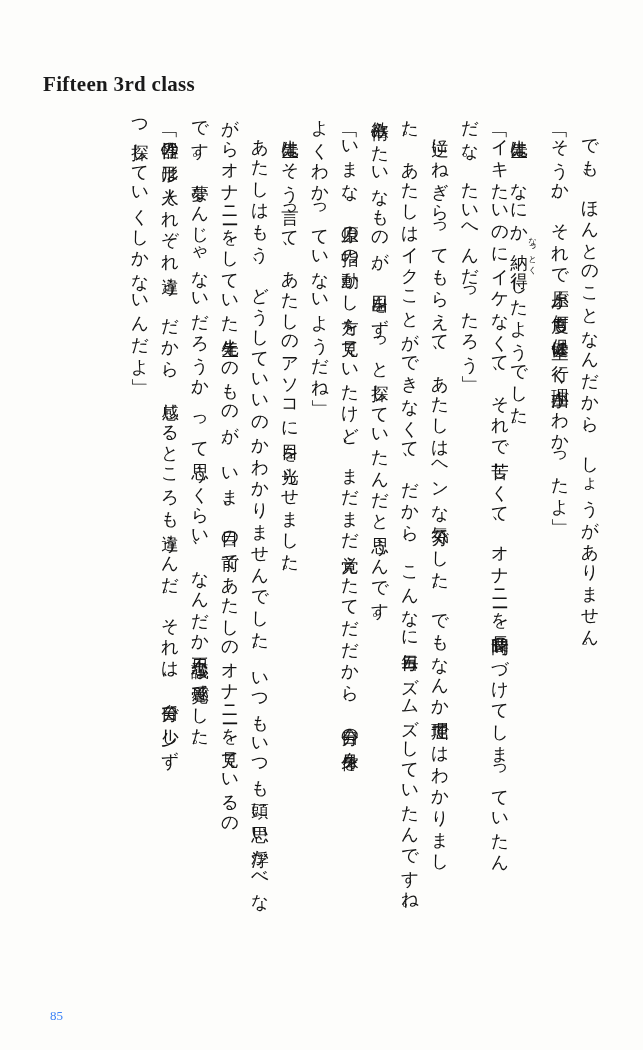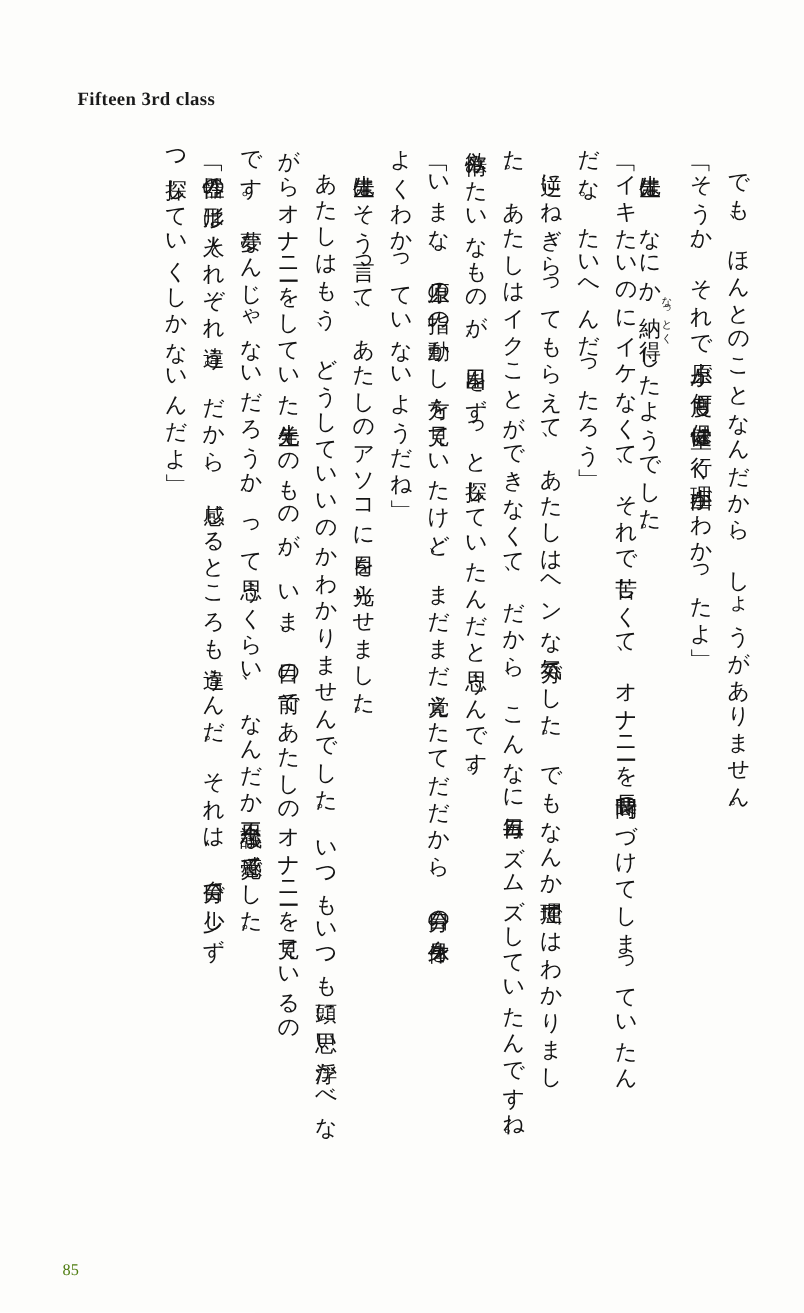--- a/index.html
+++ b/index.html
@@ -21,23 +21,23 @@
     top: 0; left: 0;
     width: 643px;
     height: 1050px;
     background: #fdfdfb;
   }
 
   
   .running-head {
     position: absolute;
     top: 72px;
-    left: 62px;
+    left: 43px;
     font-family: "Liberation Serif", serif;
-    font-size: 15px;
+    font-size: 21px;
     font-weight: 700;
     letter-spacing: 0.3px;
     color: #1a1a1a;
     white-space: nowrap;
   }
 
   
   .text-block {
     position: absolute;
     top: 108px;
@@ -79,21 +79,21 @@
     letter-spacing: 0px;
     color: #222;
   }
 
   .folio {
     position: absolute;
     left: 50px;
     bottom: 26px;
     font-family: "Liberation Serif", serif;
     font-size: 13px;
-    color: #4d7c0f;
+    color: #3b82f6;
   }
 </style>
 </head>
 <body>
 
 <div class="page">
 
   <div class="running-head">Fifteen 3rd class</div>
 
   <div class="text-block">

